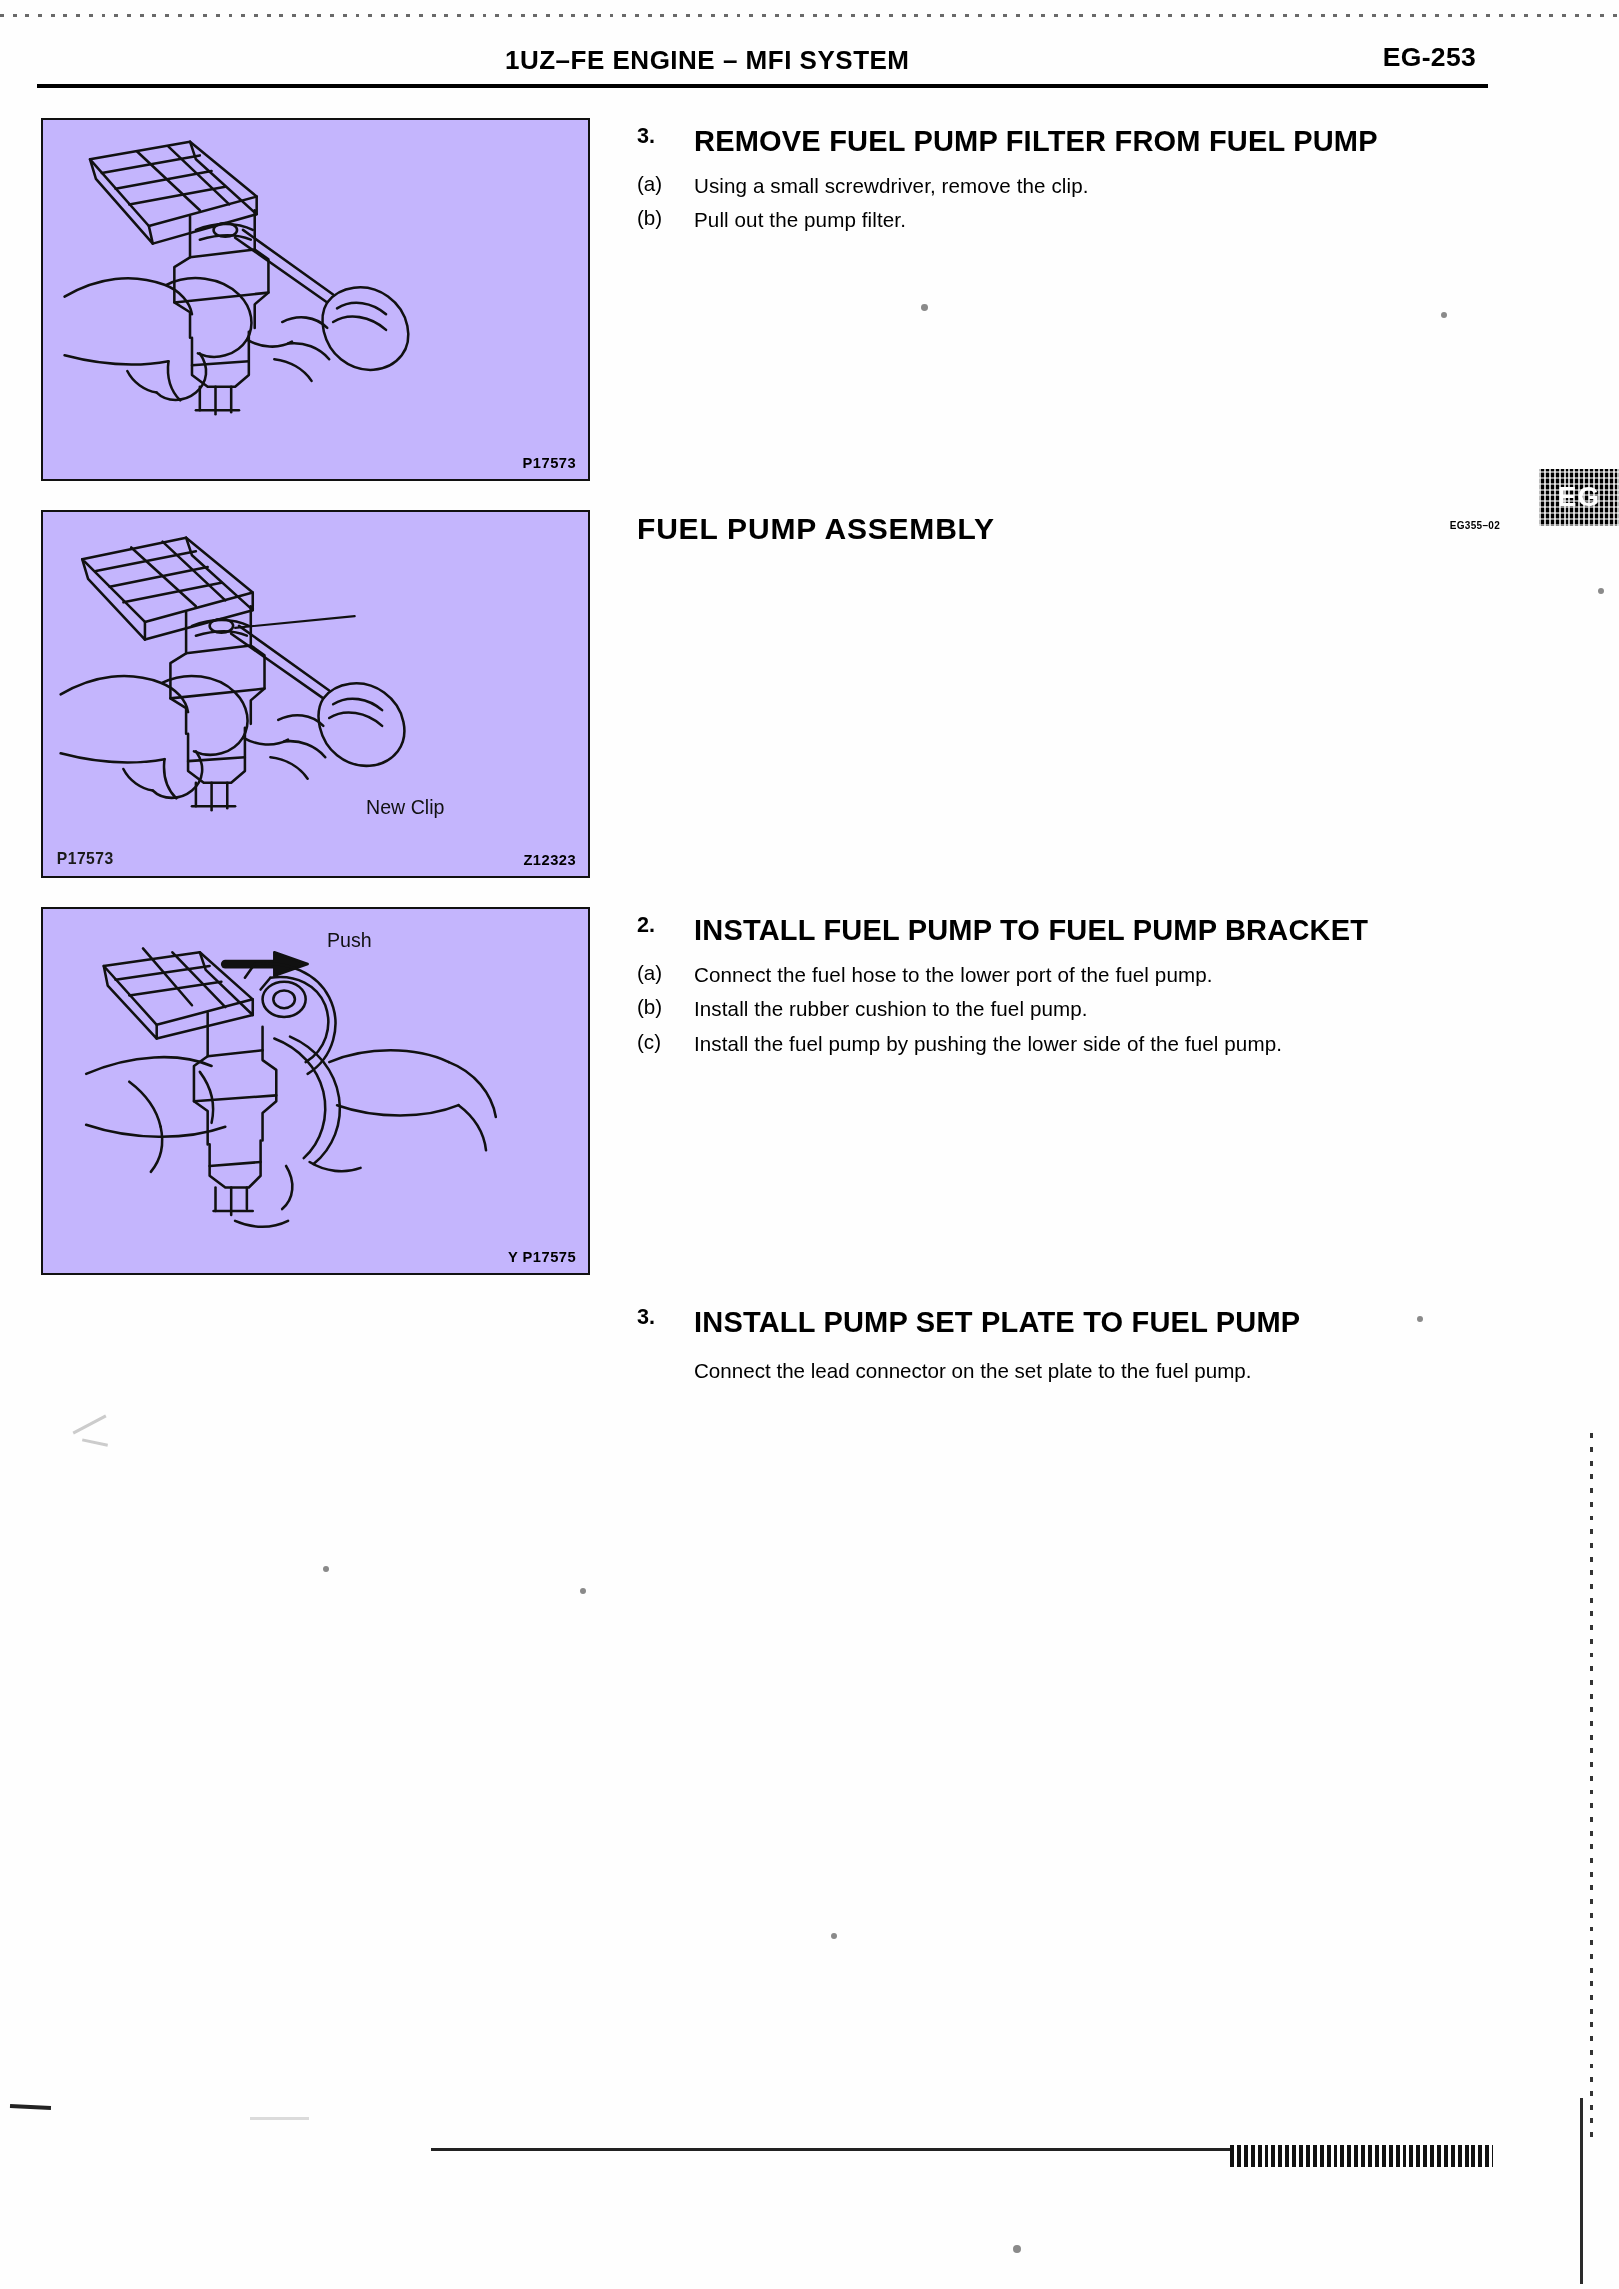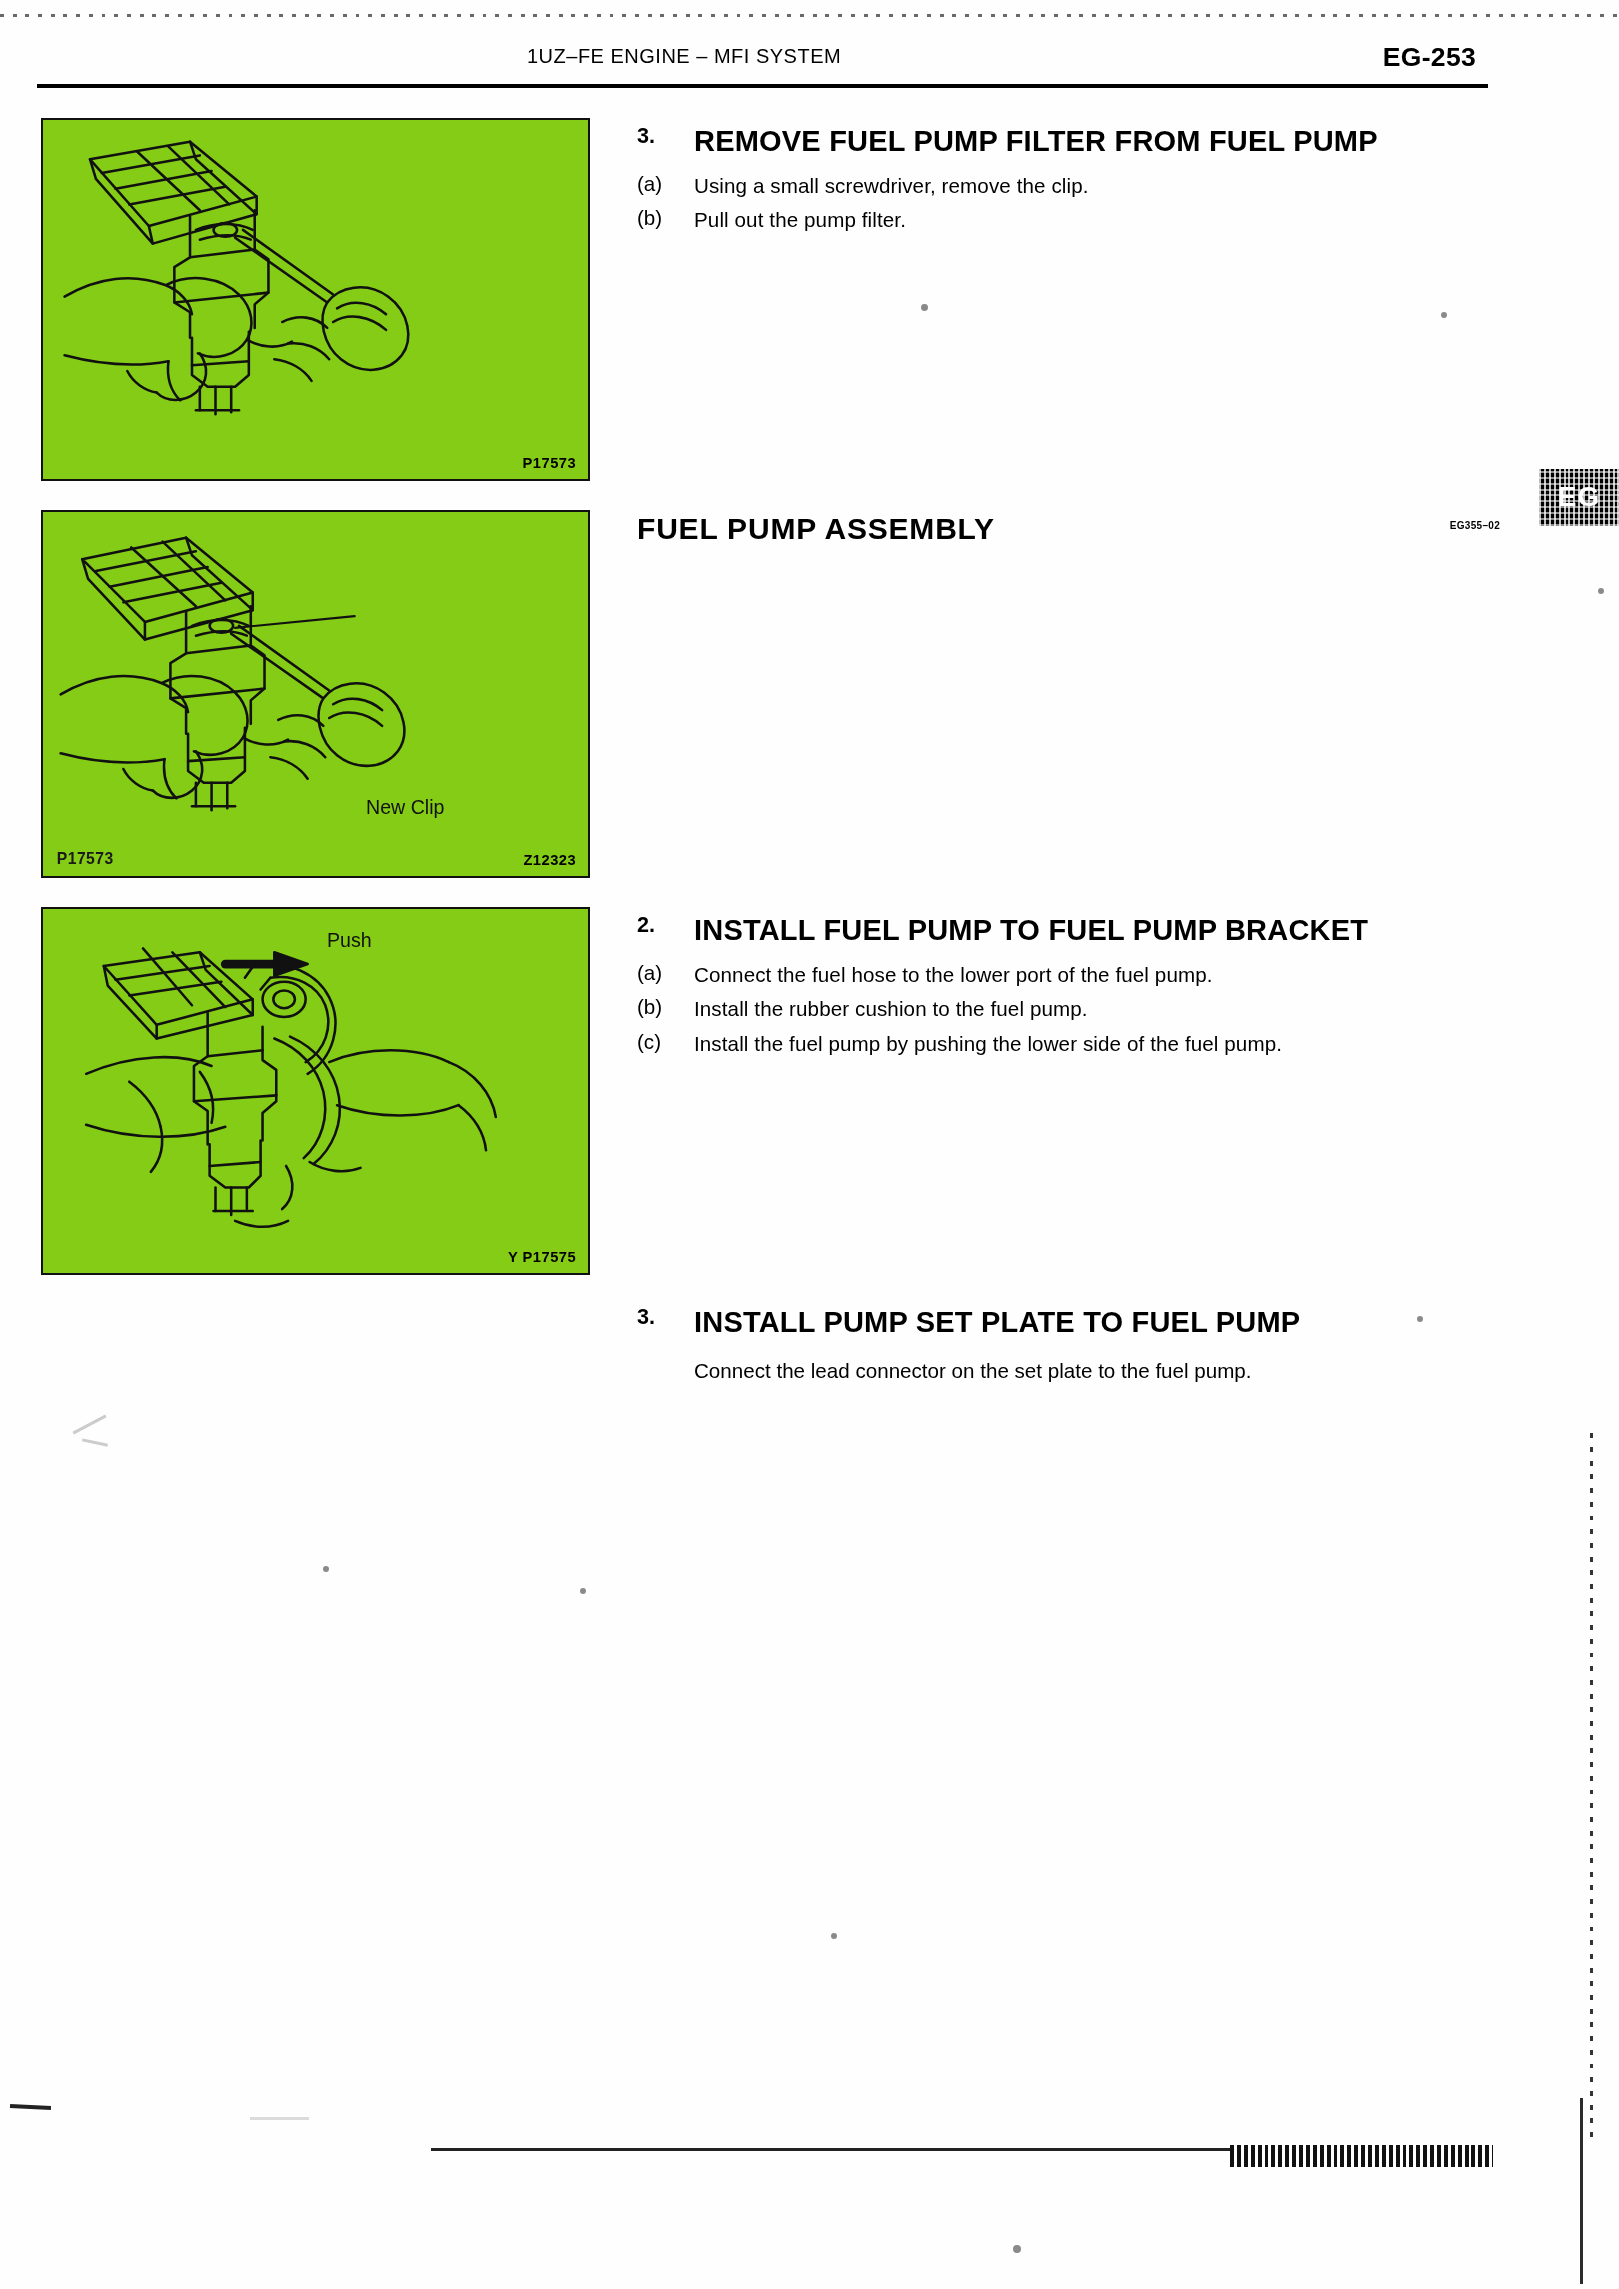--- a/index.html
+++ b/index.html
@@ -35,24 +35,24 @@
   
   .header {
     position: absolute;
     left: 37px;
     top: 45px;
     width: 1451px;
     height: 47px;
   }
   .header-title {
     position: absolute;
-    left: 490px;
+    left: 468px;
     top: 0;
-    font-size: 20px;
-    font-weight: normal;
+    font-size: 26px;
+    font-weight: bold;
     letter-spacing: 0.5px;
     white-space: nowrap;
   }
   .header-page {
     position: absolute;
     right: 12px;
     top: -2.9px;
     font-size: 26.5px;
     font-weight: bold;
     letter-spacing: 0.3px;
@@ -63,21 +63,21 @@
     top: 39px;
     width: 1451px;
     height: 3.9px;
     background: #000;
   }
 
   
   .figbox {
     position: absolute;
     border: 2.9px solid #111;
-    background: #84cc16;
+    background: #c4b5fd;
     box-sizing: border-box;
   }
   .fig1 { left: 41px;  top: 118px; width: 549px; height: 363px; }
   .fig2 { left: 41px;  top: 510px; width: 549px; height: 368px; }
   .fig3 { left: 41px;  top: 907px; width: 549px; height: 368px; }
 
   .fig-code {
     position: absolute;
     right: 11.8px;
     bottom: 7.8px;

